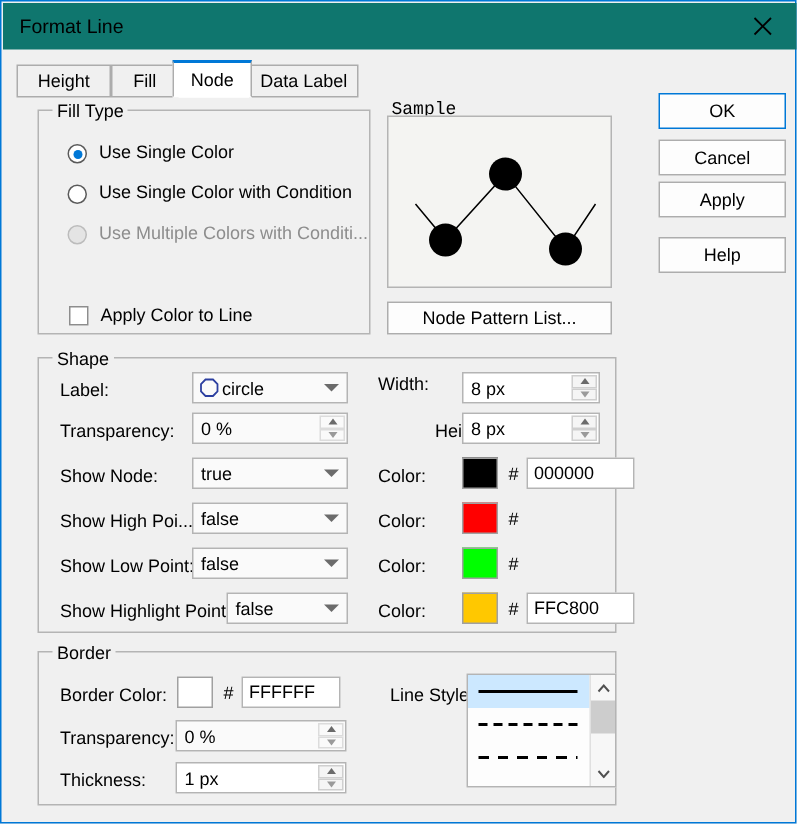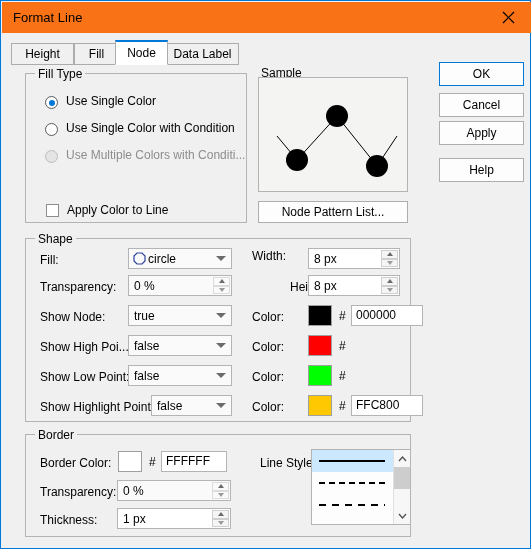--- a/index.html
+++ b/index.html
@@ -26,21 +26,21 @@
     border: 1px solid #0078d7;
     background: #f0f0f0;
   }
 
   
   .titlebar {
     position: absolute;
     left: 1px; top: 1px;
     width: 529px;
     height: 31px;
-    background: #f97316;
+    background: #0f766e;
   }
   .title-text {
     position: absolute;
     left: 11px;
     top: 8px;
     font-size: 13px;
     color: #000000;
     white-space: nowrap;
   }
   .close-btn {
@@ -362,36 +362,36 @@
     <div class="lbl" style="left:40px; top:47px;">Use Single Color with Condition</div>
 
     <div class="radio disabled" style="left:19px; top:76px;"></div>
     <div class="lbl disabled" style="left:40px; top:74px;">Use Multiple Colors with Conditi...</div>
 
     <div class="checkbox" style="left:20px; top:130px;"></div>
     <div class="lbl" style="left:41px; top:129px;">Apply Color to Line</div>
   </div>
 
   <div class="group" style="left:254px; top:72px; width:156px; height:120px; border:none;">
-    <div class="group-title" style="top:-7px; left:3px;">Sample</div>
+    <div class="group-title" style="top:-7px; left:3px;font-family:Liberation Mono, monospace;">Sample</div>
   </div>
   <div class="sample-panel" style="left:257px; top:76px; width:150px; height:115px;">
     <svg width="148" height="113" viewBox="0 0 148 113">
       <polyline points="18,58 38,82 78,38 118,88 138,58" fill="none" stroke="#000000" stroke-width="1"></polyline>
       <circle cx="38" cy="82" r="11" fill="#000000"></circle>
       <circle cx="78" cy="38" r="11" fill="#000000"></circle>
       <circle cx="118" cy="88" r="11" fill="#000000"></circle>
     </svg>
   </div>
   <div class="btn" style="left:257px; top:200px; width:150px; height:22px; line-height:20px;">Node Pattern List...</div>
 
   <div class="group" style="left:24px; top:237px; width:386px; height:184px;">
     <div class="group-title">Shape</div>
 
-    <div class="lbl" style="left:14px; top:14px;">Fill:</div>
+    <div class="lbl" style="left:14px; top:14px;">Label:</div>
     <div class="combo" style="left:102px; top:9px; width:104px; height:21px;">
       <span class="combo-text" style="left:4px;">
         <svg width="13" height="13" viewBox="0 0 13 13" style="margin-right:2px;">
           <polygon points="4,1 9,1 12,4 12,9 9,12 4,12 1,9 1,4" fill="none" stroke="#2c3fa0" stroke-width="1.2"></polygon>
         </svg>
         <span>circle</span>
       </span>
       <span class="combo-arrow">
           <i class="arrow-down"></i>
         </span>

